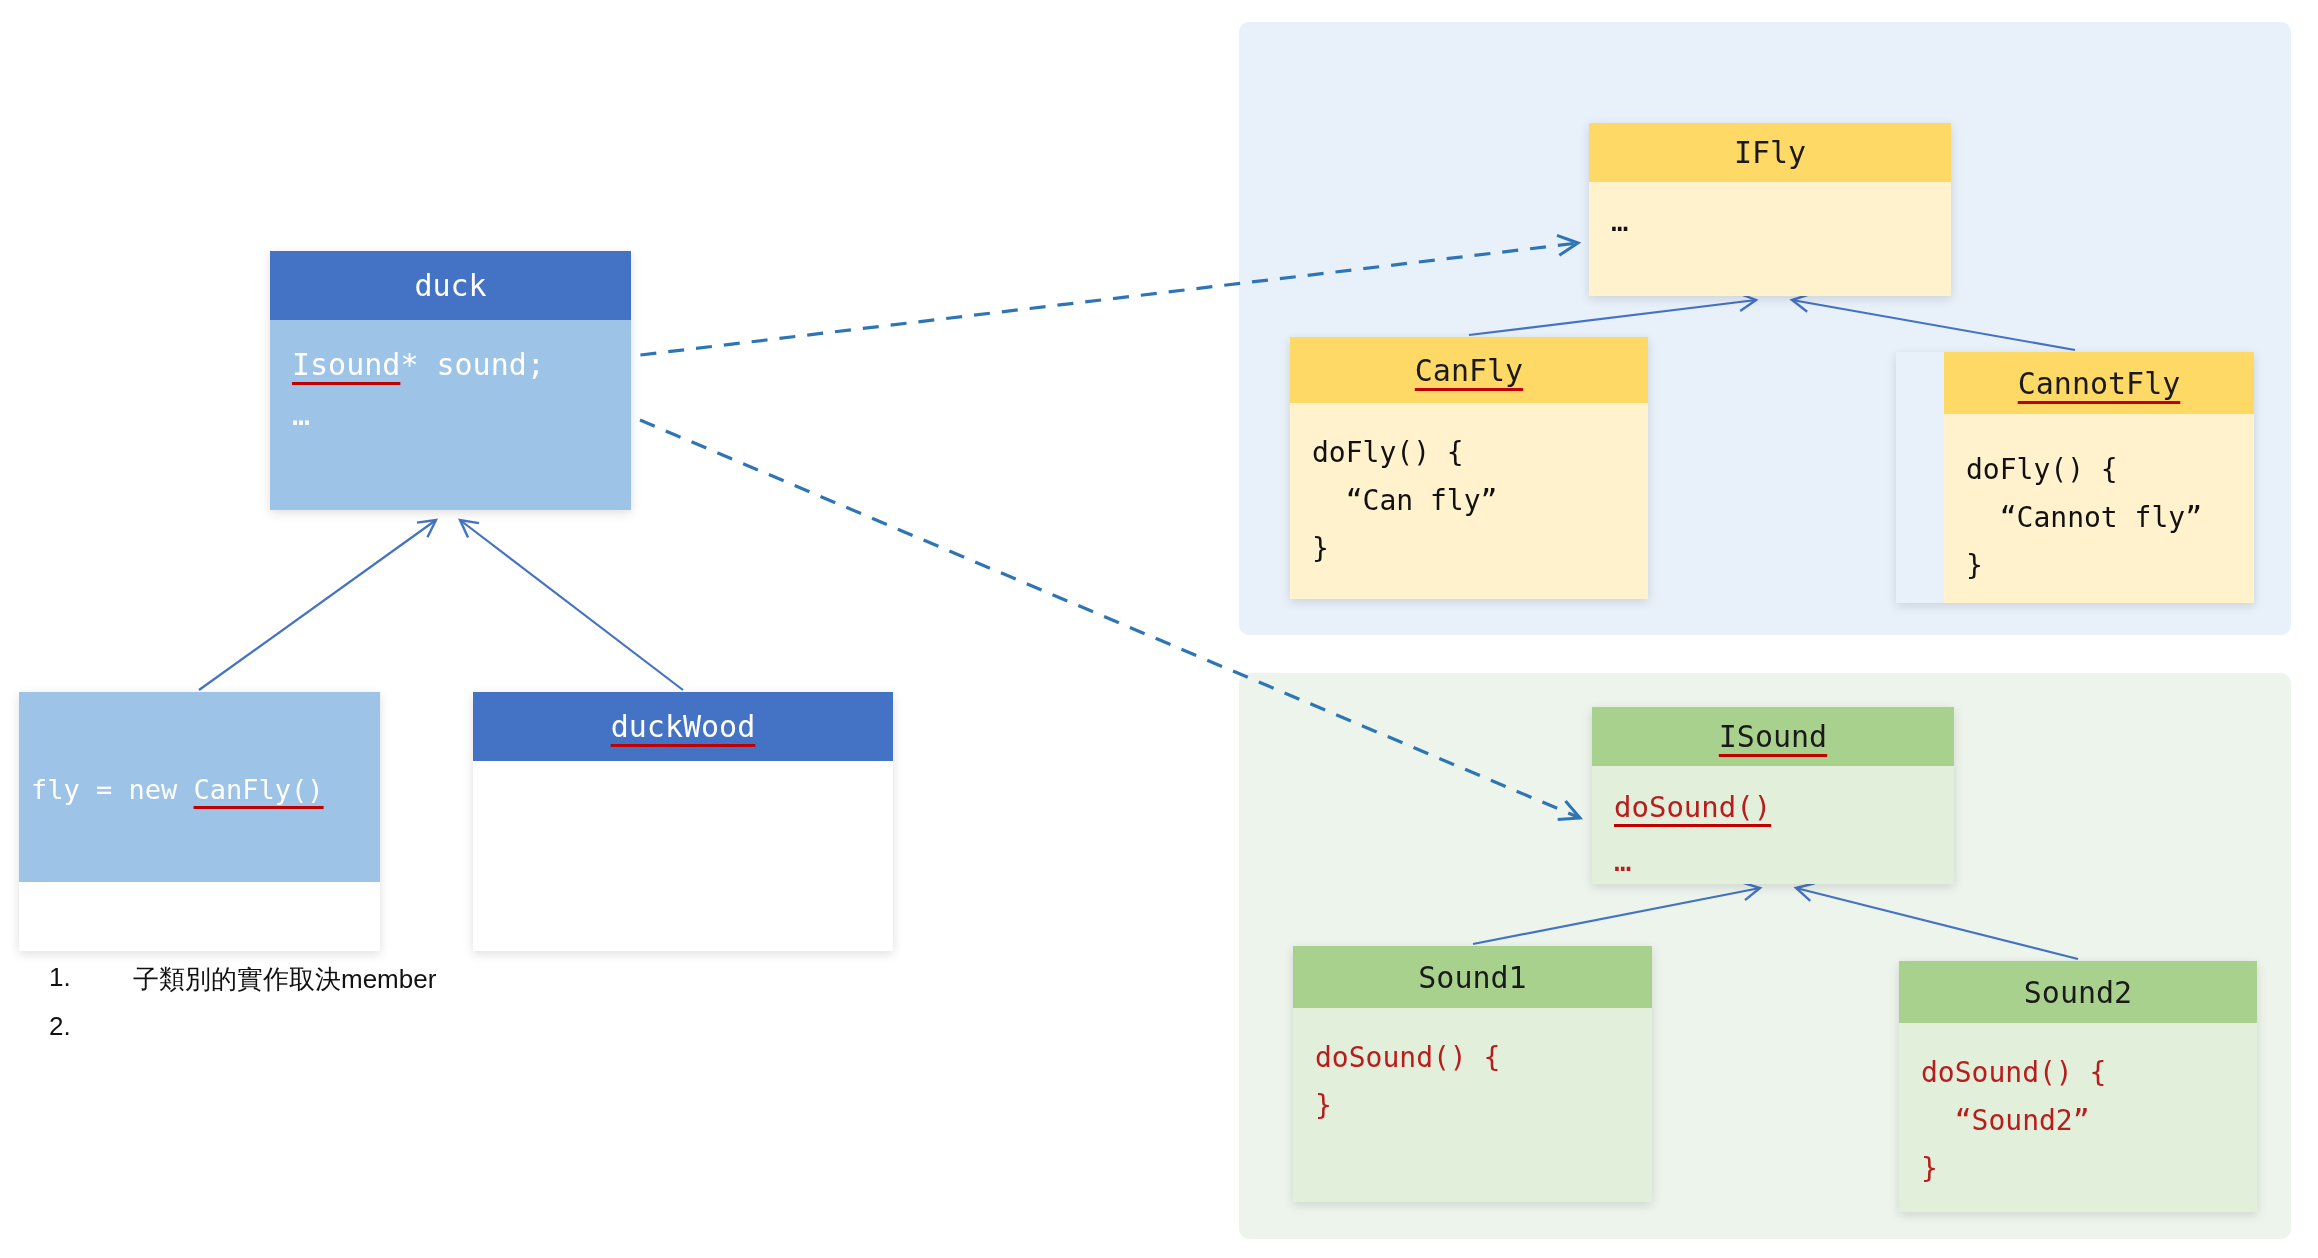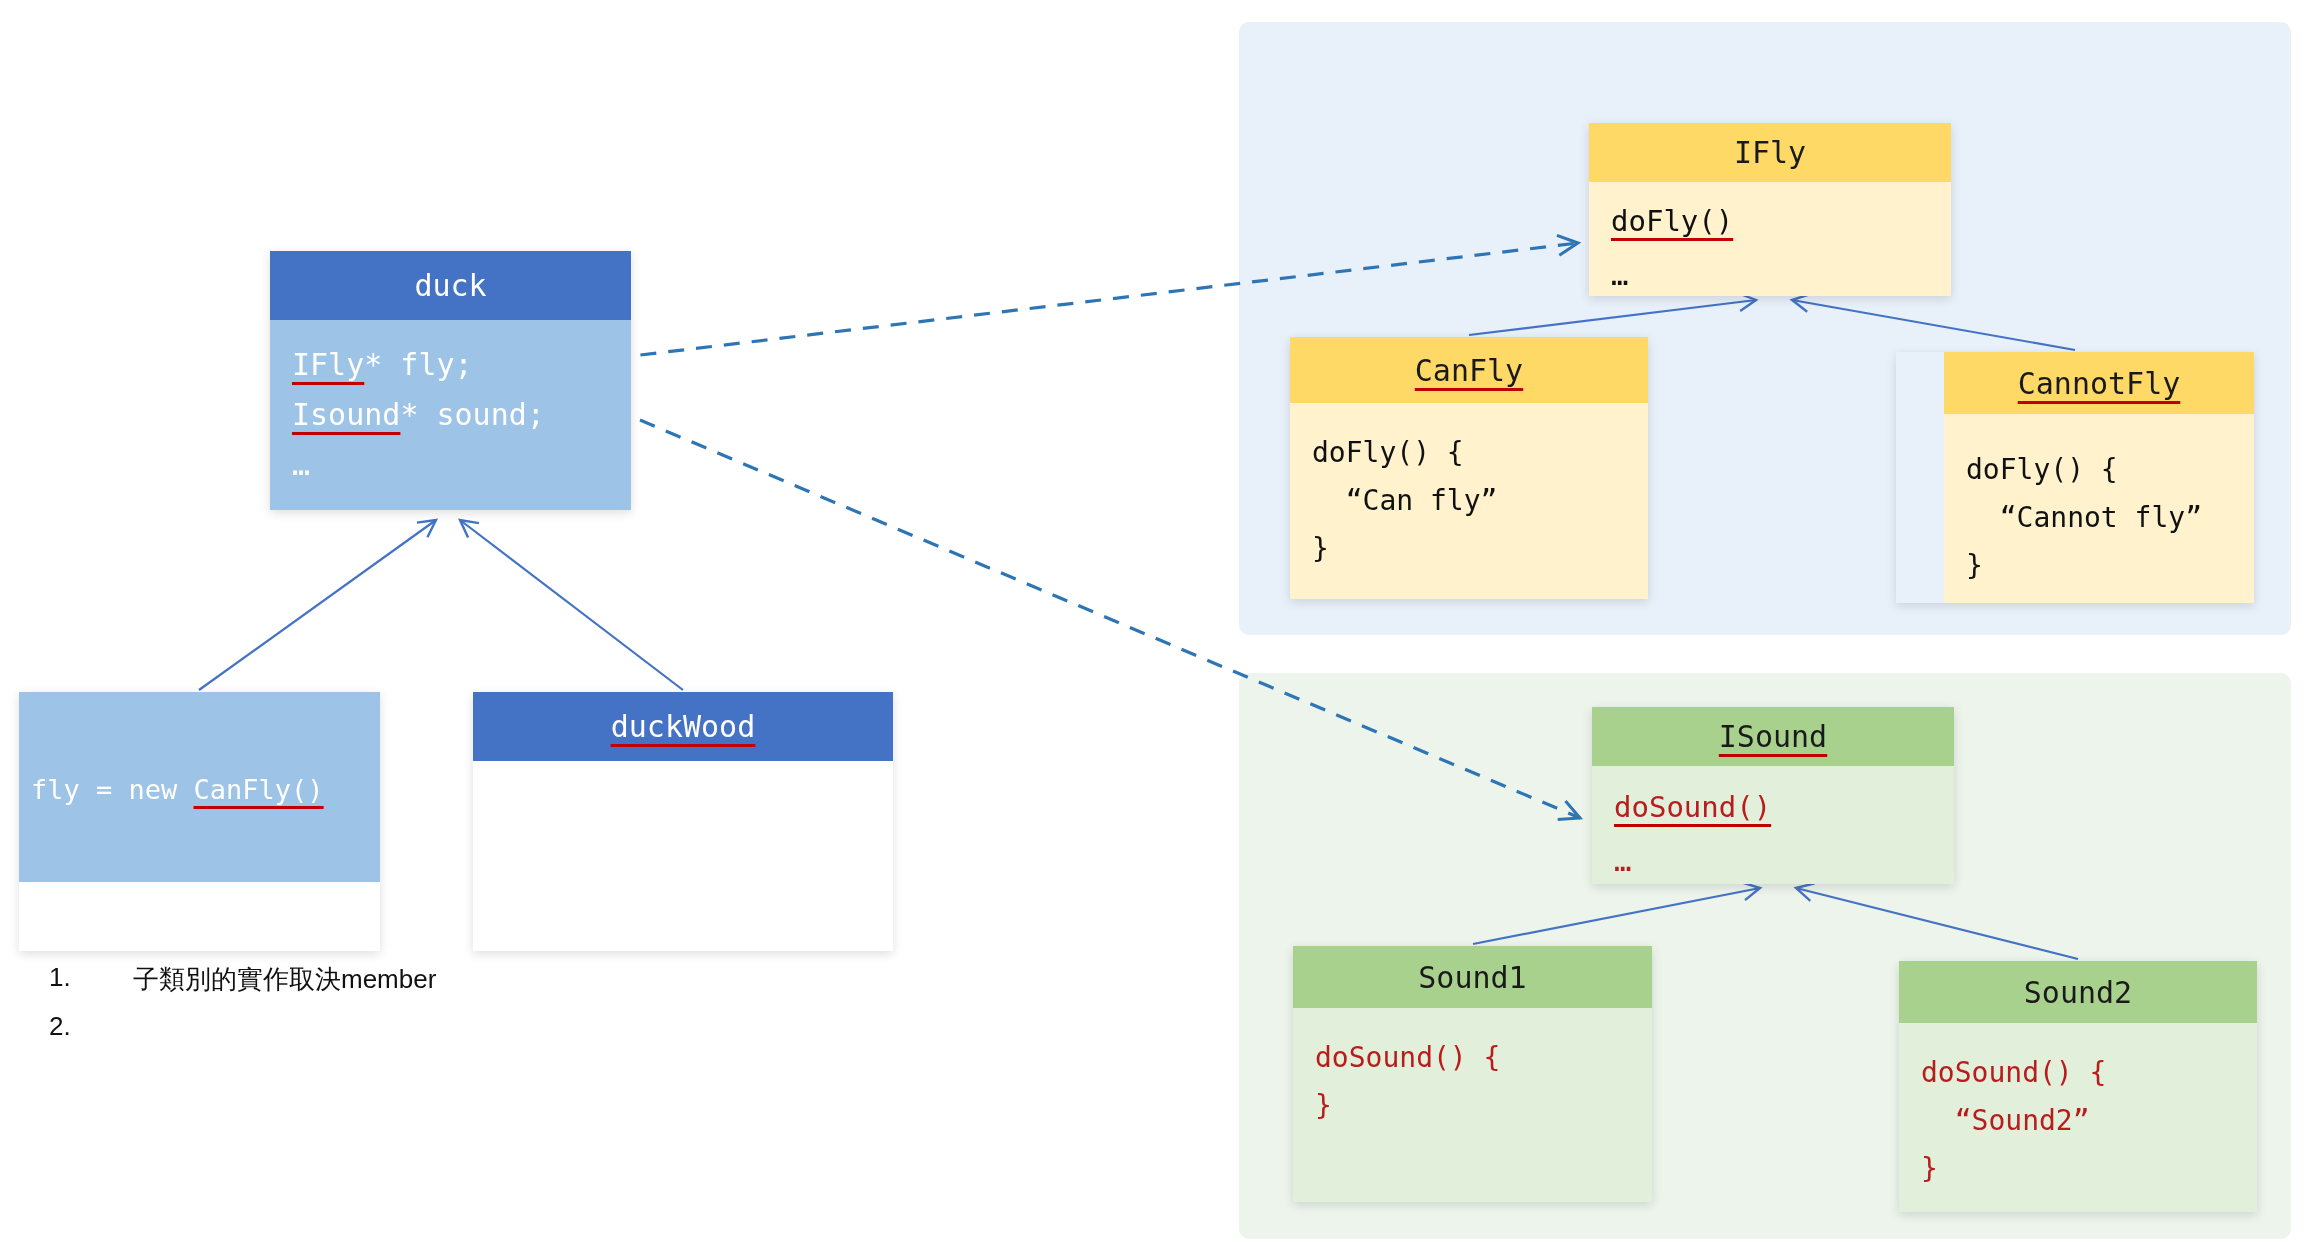--- a/index.html
+++ b/index.html
@@ -81,21 +81,20 @@
     <line class="inherit-line" x1="2078" y1="959" x2="1796" y2="888" marker-end="url(#mOpenBlue)"></line>
     <line class="dashed-line" x1="557" y1="365" x2="1578" y2="243" marker-end="url(#mOpenDash)"></line>
     <line class="dashed-line" x1="640" y1="420" x2="1580" y2="818" marker-end="url(#mOpenDash)"></line>
   </svg>
 
   <div class="class-box blue" style="left:270px; top:251px; width:361px; height:259px;">
     <div class="hdr" style="height:69px;">
       <span>duck</span>
     </div>
     <div class="bdy duck-bdy" style="height:190px;">
-      <div class="code-line"><span class="sc-u">IFly</span><span>* fly;</span></div>
       <div class="code-line"><span class="sc-u">Isound</span><span>* sound;</span></div>
       <div class="code-line">…</div>
     </div>
   </div>
 
   <div class="class-box blue" style="left:19px; top:692px; width:361px; height:259px;">
     <div class="bdy duckrc-bdy" style="height:190px;">
       <div class="code-line" style="padding-left:12px;"><span>fly = new </span><span class="sc-u">CanFly()</span></div>
     </div>
   </div>
@@ -104,21 +103,20 @@
     <div class="hdr" style="height:69px;">
       <span class="sc-u">duckWood</span>
     </div>
   </div>
 
   <div class="class-box yellow" style="left:1589px; top:123px; width:362px; height:173px;">
     <div class="hdr" style="height:59px;">
       <span>IFly</span>
     </div>
     <div class="bdy ifly-bdy" style="height:114px;">
-      <div class="code-line"><span class="sc-u">doFly()</span></div>
       <div class="code-line">…</div>
     </div>
   </div>
 
   <div class="class-box yellow" style="left:1290px; top:337px; width:358px; height:262px;">
     <div class="hdr" style="height:66px;">
       <span class="sc-u">CanFly</span>
     </div>
     <div class="bdy canfly-bdy" style="height:196px;">
       <div class="code-line">doFly() {</div>

